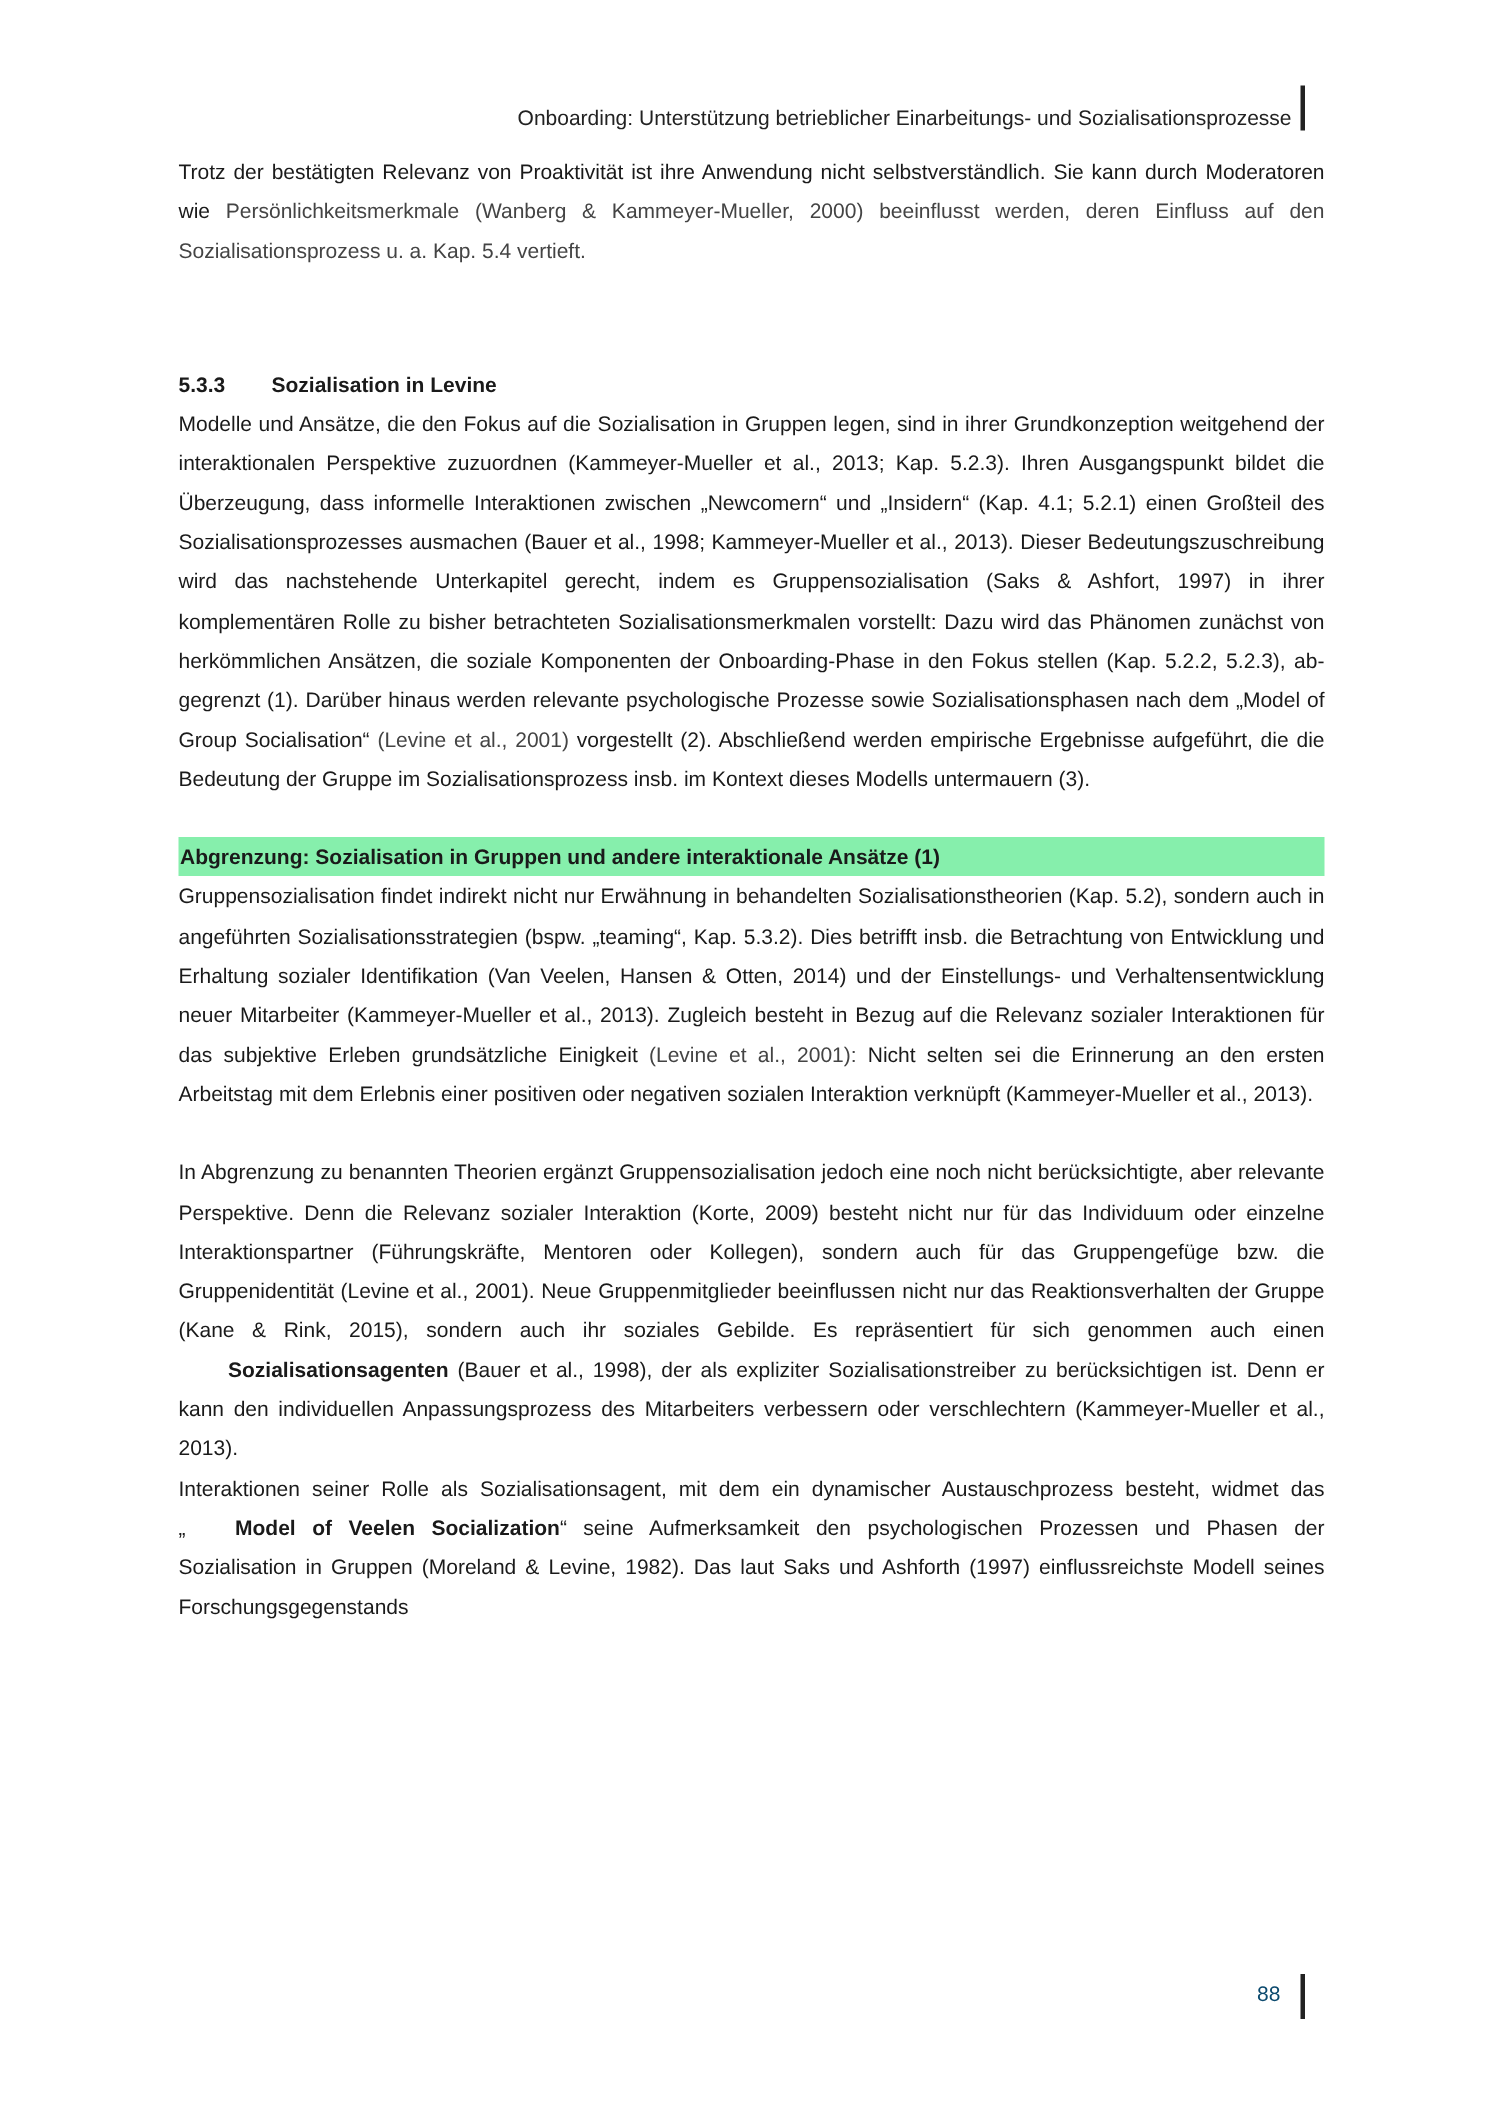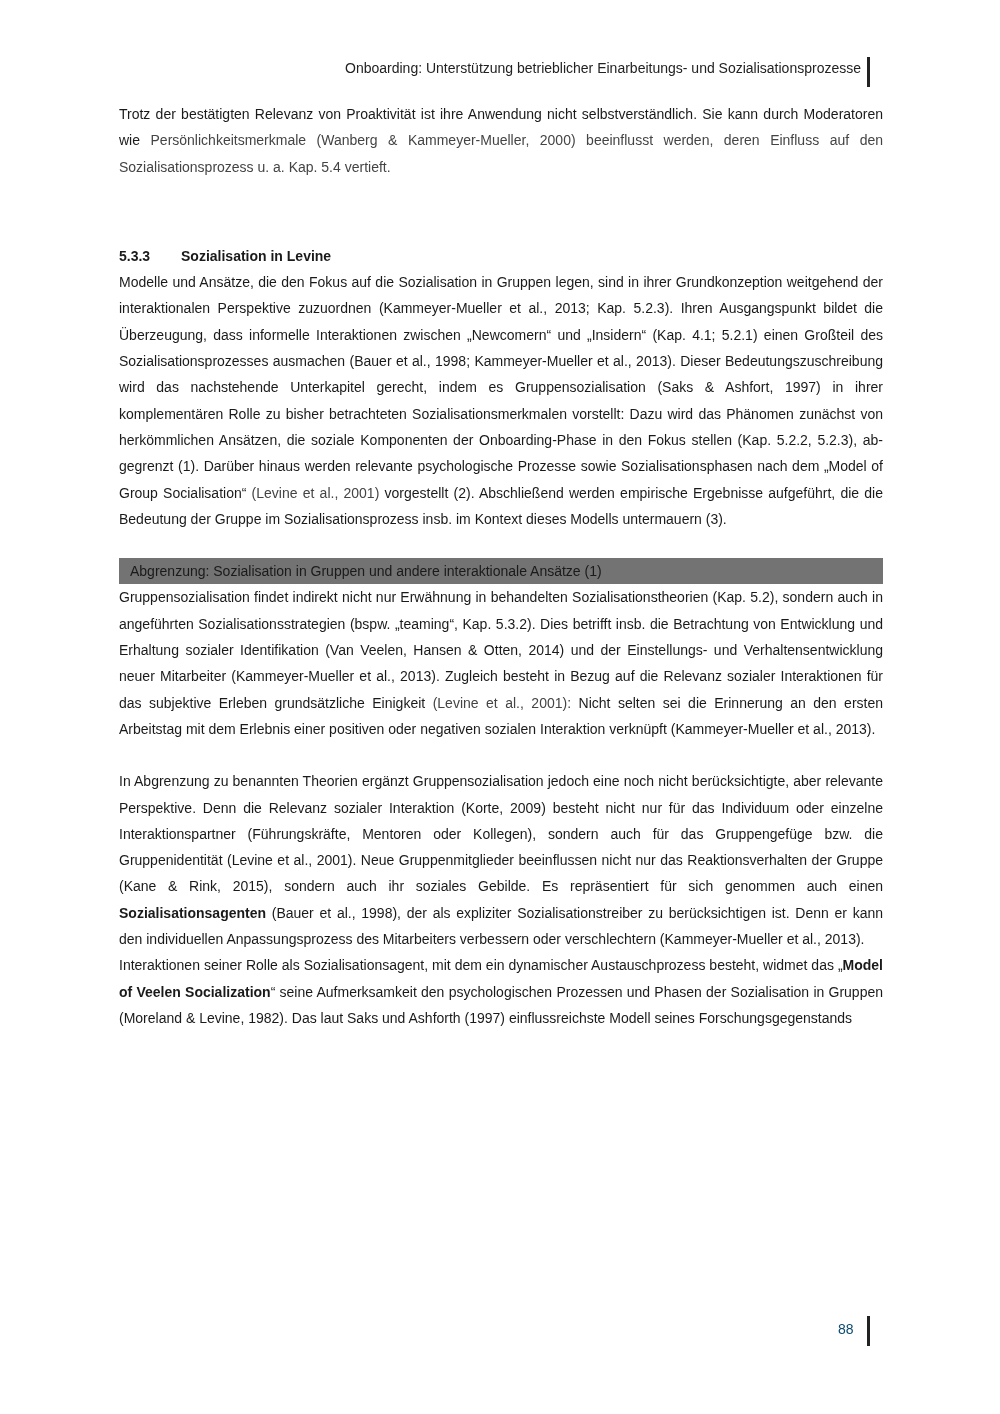--- a/index.html
+++ b/index.html
@@ -1,27 +1,27 @@
 <!DOCTYPE html>
 <html><head>
 <meta charset="utf-8">
 <style>
   html, body { margin: 0; padding: 0; background: #ffffff; }
   body { width: 1000px; height: 1414px; position: relative; overflow: hidden;
          font-family: "Liberation Sans", sans-serif; color: #1a1a1a; }
-  .header { position: absolute; top: 60px; right: 139px; font-size: 14px; color: #222; }
+  .header { position: absolute; top: 70px; right: 139px; font-size: 14px; color: #222; }
   .header-bar { position: absolute; top: 57px; left: 867px; width: 3px; height: 30px; background: #222; }
   .content { position: absolute; top: 101px; left: 119px; width: 764px; }
   p, .h3, .subhead { margin: 0; font-size: 14px; line-height: 26.3px; text-align: justify; }
   .h3 { font-weight: bold; margin-top: 39px; }
   .h3 .num { display: inline-block; width: 62px; margin-top: 24px; }
-  .subhead { font-weight: normal; background: #737373; margin-top: 26px; padding-left: 11px; }
+  .subhead { font-weight: bold; background: #86efac; margin-top: 26px; padding-left: 1px; }
   .gap { height: 26px; }
   .cite { color: #444; }
-  b { font-weight: bold; }
+  b { font-weight: bold; margin-left: 33px; }
   .footer-num { position: absolute; top: 1321px; left: 838px; font-size: 14px; color: #0c4a6e; }
   .footer-bar { position: absolute; top: 1316px; left: 867px; width: 3px; height: 30px; background: #222; }
 </style>
 </head>
 <body>
 
 <div class="header">Onboarding: Unterstützung betrieblicher Einarbeitungs- und Sozialisationsprozesse</div>
 <div class="header-bar"></div>
 
 <div class="content">

